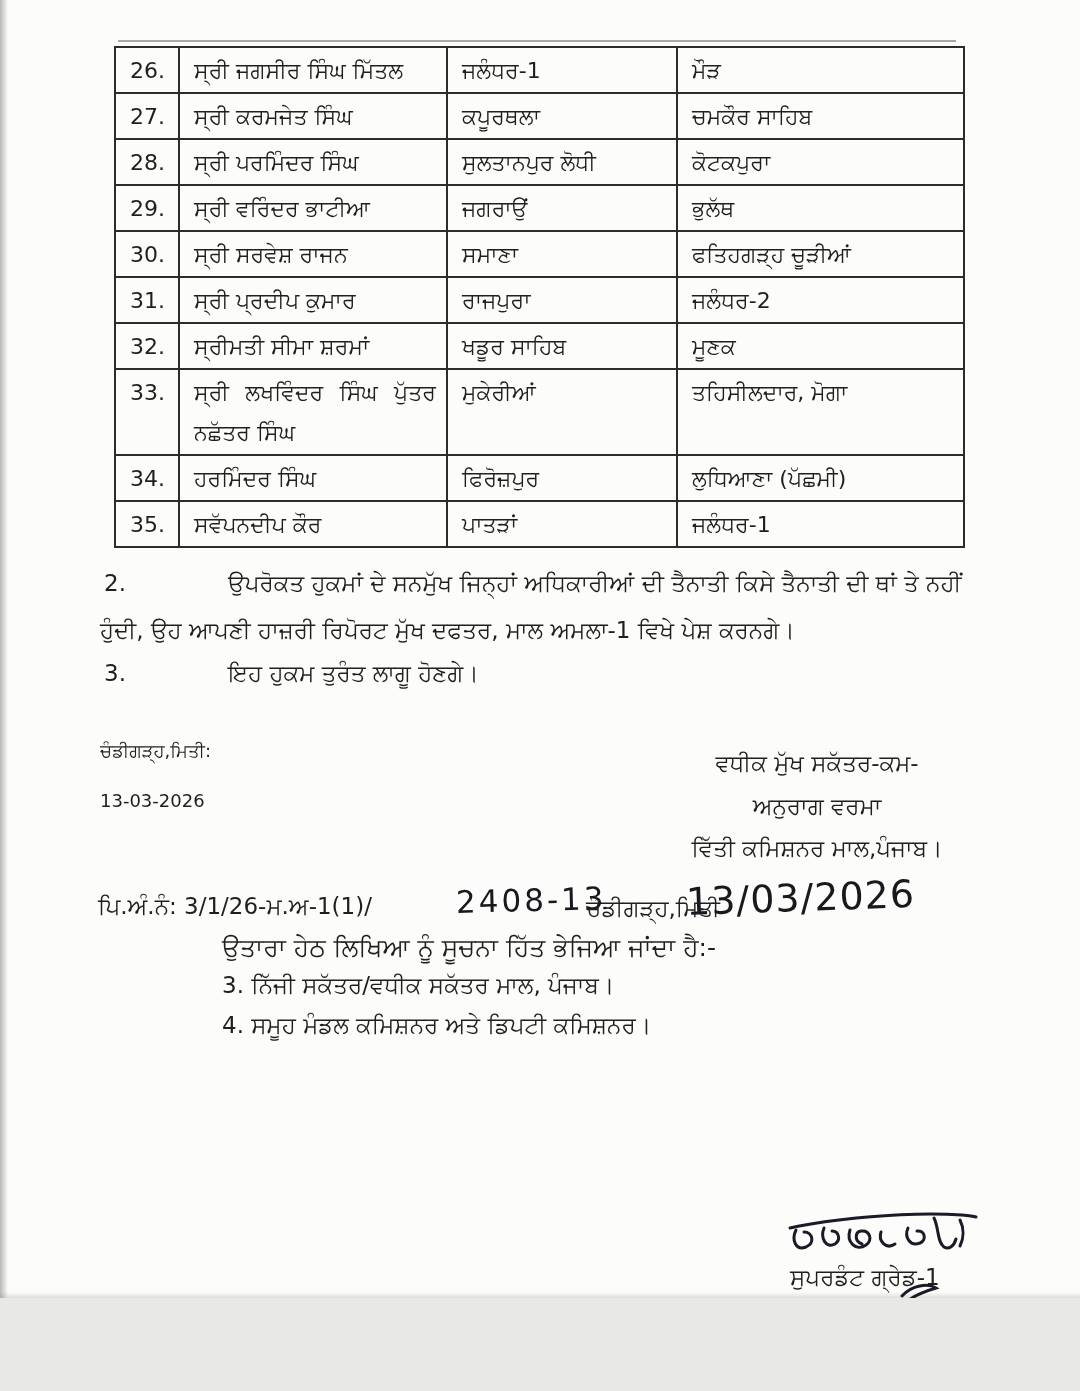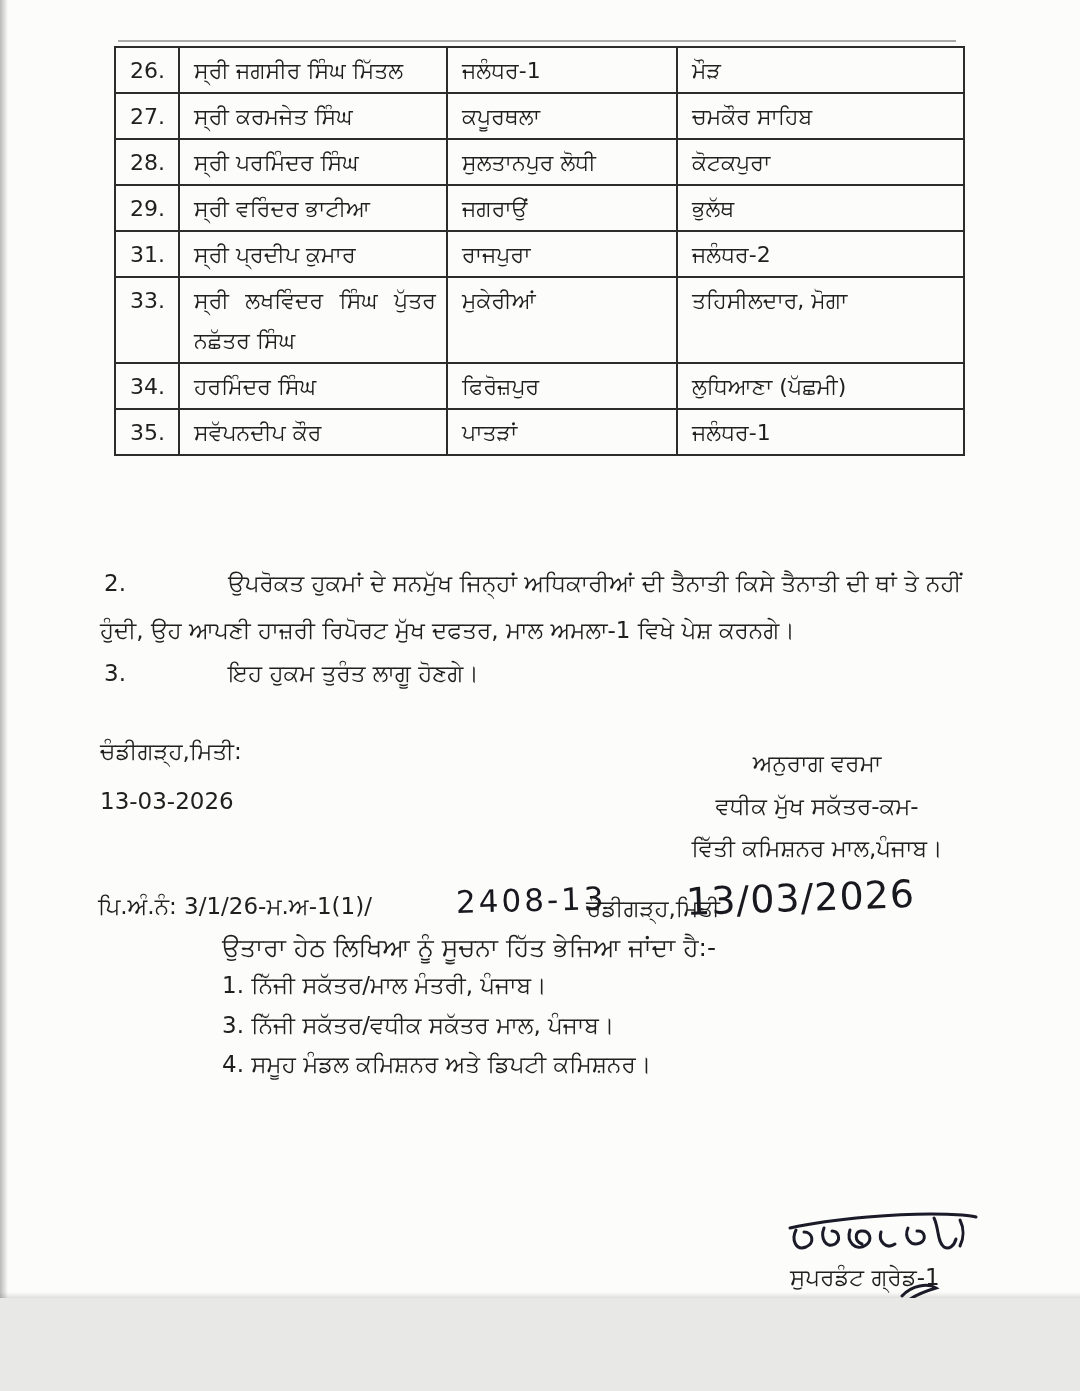--- a/index.html
+++ b/index.html
@@ -36,21 +36,21 @@
     box-sizing:border-box;
     overflow:hidden;
   }
   td.c-sr{padding-left:12px;}
   td.c-name{padding-left:18px;text-align:justify;padding-right:14px;}
   
   .para{position:absolute;left:100px;width:892px;font-size:23px;line-height:47px;}
   .para .ptext{display:block;text-indent:128px;}
   .pnum{position:absolute;left:4px;top:0;text-indent:0;}
   
-  .place-date{position:absolute;left:100px;top:726px;font-size:23px;line-height:50px;}
+  .place-date{position:absolute;left:100px;top:726px;font-size:18px;line-height:50px;}
   .signatory{position:absolute;left:678px;top:742px;width:278px;
     text-align:center;font-size:23px;line-height:42.5px;}
   
   .ref-line{position:absolute;left:98px;top:893px;font-size:23px;}
   .handwritten{
     font-family:"DejaVu Sans","Liberation Sans",sans-serif;
     color:#18181f;letter-spacing:3px;font-weight:400;
   }
   .hw-number{position:absolute;left:456px;top:882px;font-size:31px;
     transform:rotate(-1.5deg);}
@@ -104,28 +104,40 @@
           <td class="c-to">ਕੋਟਕਪੁਰਾ</td>
         </tr>
 
         <tr>
           <td class="c-sr">29.</td>
           <td class="c-name">ਸ੍ਰੀ ਵਰਿੰਦਰ ਭਾਟੀਆ</td>
           <td class="c-from">ਜਗਰਾਉਂ</td>
           <td class="c-to">ਭੁਲੱਥ</td>
         </tr>
 
+        <tr>
+          <td class="c-sr">30.</td>
+          <td class="c-name">ਸ੍ਰੀ ਸਰਵੇਸ਼ ਰਾਜਨ</td>
+          <td class="c-from">ਸਮਾਣਾ</td>
+          <td class="c-to">ਫਤਿਹਗੜ੍ਹ ਚੂੜੀਆਂ</td>
+        </tr>
 
         <tr>
           <td class="c-sr">31.</td>
           <td class="c-name">ਸ੍ਰੀ ਪ੍ਰਦੀਪ ਕੁਮਾਰ</td>
           <td class="c-from">ਰਾਜਪੁਰਾ</td>
           <td class="c-to">ਜਲੰਧਰ-2</td>
         </tr>
 
+        <tr>
+          <td class="c-sr">32.</td>
+          <td class="c-name">ਸ੍ਰੀਮਤੀ ਸੀਮਾ ਸ਼ਰਮਾਂ</td>
+          <td class="c-from">ਖਡੂਰ ਸਾਹਿਬ</td>
+          <td class="c-to">ਮੂਣਕ</td>
+        </tr>
 
         <tr>
           <td class="c-sr">33.</td>
           <td class="c-name">ਸ੍ਰੀ ਲਖਵਿੰਦਰ ਸਿੰਘ ਪੁੱਤਰ ਨਛੱਤਰ ਸਿੰਘ</td>
           <td class="c-from">ਮੁਕੇਰੀਆਂ</td>
           <td class="c-to">ਤਹਿਸੀਲਦਾਰ, ਮੋਗਾ</td>
         </tr>
 
         <tr>
           <td class="c-sr">34.</td>
@@ -152,35 +164,34 @@
     <span class="pnum">3.</span>
     <span class="ptext">ਇਹ ਹੁਕਮ ਤੁਰੰਤ ਲਾਗੂ ਹੋਣਗੇ।</span>
   </div>
 
   <div class="place-date">
     <div>ਚੰਡੀਗੜ੍ਹ,ਮਿਤੀ:</div>
     <div>13-03-2026</div>
   </div>
 
   <div class="signatory">
+    <div>ਵਧੀਕ ਮੁੱਖ ਸਕੱਤਰ-ਕਮ-</div>
     <div>ਅਨੁਰਾਗ ਵਰਮਾ</div>
-    <div>ਵਧੀਕ ਮੁੱਖ ਸਕੱਤਰ-ਕਮ-</div>
     <div>ਵਿੱਤੀ ਕਮਿਸ਼ਨਰ ਮਾਲ,ਪੰਜਾਬ।</div>
   </div>
 
   <div class="ref-line">ਪਿ.ਅੰ.ਨੰ: 3/1/26-ਮ.ਅ-1(1)/</div>
   <div class="handwritten hw-number">2408-13</div>
   <div class="ref-place">ਚੰਡੀਗੜ੍ਹ,ਮਿਤੀ</div>
   <div class="handwritten hw-date">13/03/2026</div>
 
   <div class="intro-line">ਉਤਾਰਾ ਹੇਠ ਲਿਖਿਆ ਨੂੰ ਸੂਚਨਾ ਹਿੱਤ ਭੇਜਿਆ ਜਾਂਦਾ ਹੈ:-</div>
 
   <div class="recipients">
 
-      <div class="r-item">1. ਨਿੱਜੀ ਸਕੱਤਰ/ਮਾਲ ਮੰਤਰੀ, ਪੰਜਾਬ।</div>
 
 
       <div class="r-item">3. ਨਿੱਜੀ ਸਕੱਤਰ/ਵਧੀਕ ਸਕੱਤਰ ਮਾਲ, ਪੰਜਾਬ।</div>
 
       <div class="r-item">4. ਸਮੂਹ ਮੰਡਲ ਕਮਿਸ਼ਨਰ ਅਤੇ ਡਿਪਟੀ ਕਮਿਸ਼ਨਰ।</div>
 
 
     </div>
 
   <svg class="sig-svg" width="196" height="54" viewBox="0 0 196 54">

